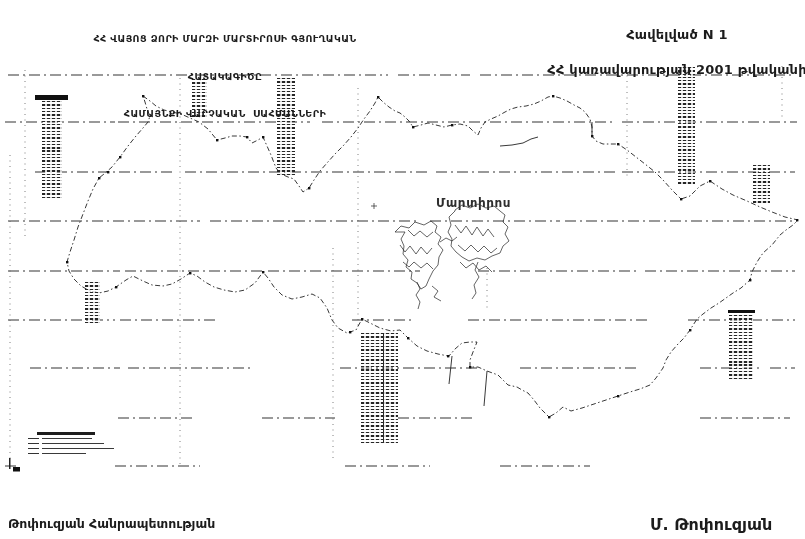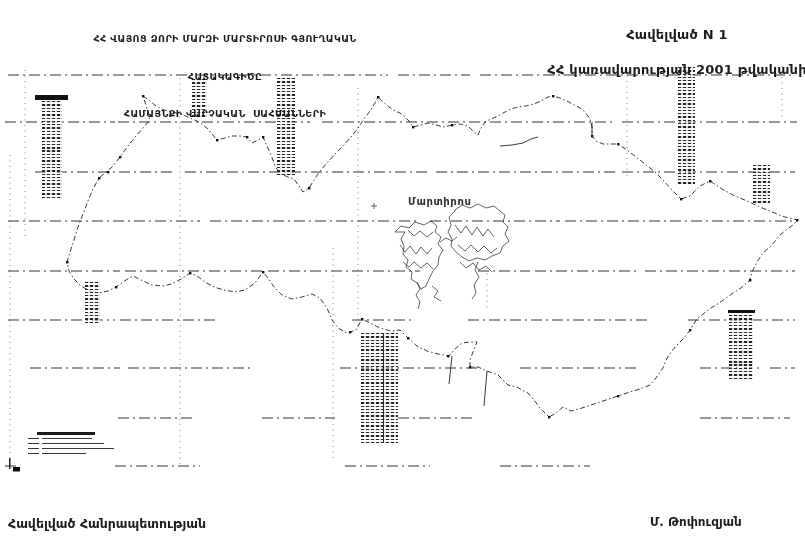--- a/index.html
+++ b/index.html
@@ -3,22 +3,22 @@
 <meta charset="utf-8">
 <style>
   html,body{margin:0;padding:0;background:#ffffff;}
   #page{position:relative;width:805px;height:539px;background:#fff;overflow:hidden;
         font-family:"DejaVu Sans","Liberation Sans",sans-serif;color:#1c1c1c;}
   .abs{position:absolute;}
   .hdr-block{text-align:center;font-weight:bold;white-space:pre;}
   .title-block{left:75px;top:8px;width:300px;font-size:9.5px;line-height:12.5px;letter-spacing:.4px;}
   .annex-block{left:527px;top:6px;width:300px;font-size:13px;line-height:11.5px;letter-spacing:.2px;}
   .sig-block{left:8px;top:485px;font-size:12.5px;line-height:15.5px;font-weight:bold;white-space:pre;}
-  .signer{left:650px;top:515px;font-size:12px;font-weight:bold;white-space:pre;}
-  .settlement-label{left:408px;top:196px;font-size:10px;font-weight:bold;color:#2e2e2e;letter-spacing:.6px;}
+  .signer{left:650px;top:515px;font-size:16px;font-weight:bold;white-space:pre;}
+  .settlement-label{left:436px;top:196px;font-size:12px;font-weight:bold;color:#2e2e2e;letter-spacing:.6px;}
   svg{position:absolute;left:0;top:0;}
   
   .mtable{position:absolute;
     background:
       repeating-linear-gradient(90deg, transparent 0 3px, rgba(255,255,255,.8) 3px 5px),
       repeating-linear-gradient(180deg, #262626 0 1.3px, transparent 1.3px 3.3px);
   }
   .mtable-hdr{position:absolute;background:#101010;}
   .vrule::after{content:"";position:absolute;top:0;bottom:0;left:60%;width:1px;background:#2a2a2a;}
   
@@ -210,20 +210,20 @@
   </div>
 
   <div class="abs hdr-block annex-block">
     <div>Հավելված N 1</div>
     <div>ՀՀ կառավարության 2001 թվականի</div>
   </div>
 
   <div class="abs settlement-label">Մարտիրոս</div>
 
   <div class="abs sig-block">
-    <div>Հավելված Հանրապետության</div>
+    <div>Թոփուզյան Հանրապետության</div>
     
     
   </div>
 
   <div class="abs signer">Մ. Թոփուզյան</div>
 
 </div>
 
 </body></html>

